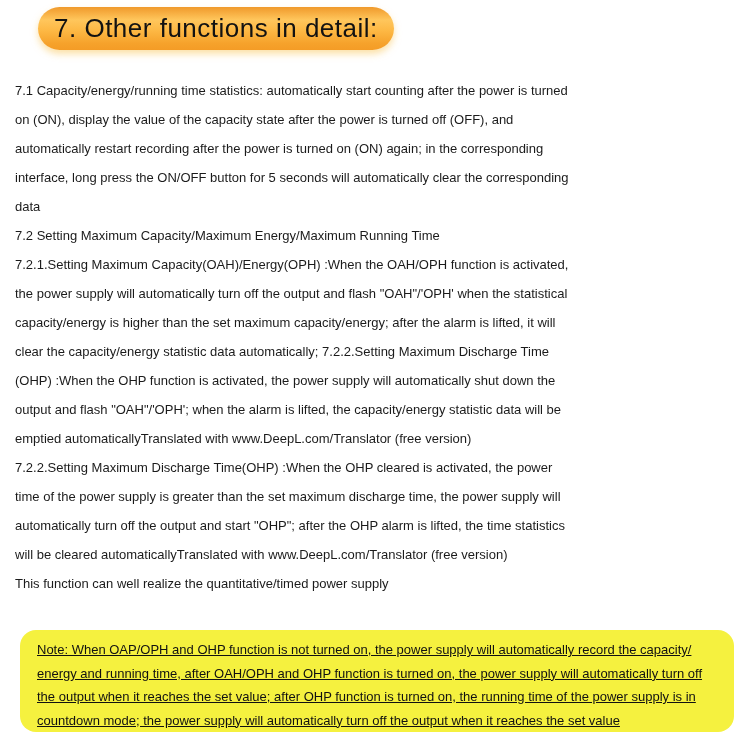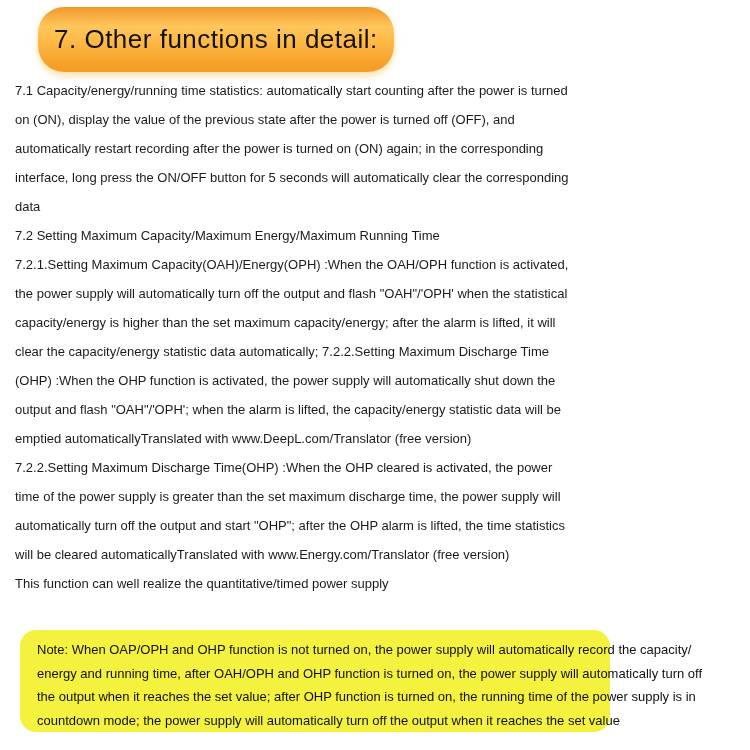--- a/index.html
+++ b/index.html
@@ -9,21 +9,21 @@
     height: 750px;
     background: #ffffff;
     font-family: "Liberation Sans", sans-serif;
     color: var(--text, #1b1b1b);
     overflow: hidden;
   }
   .title-pill {
     position: absolute;
     left: 38px;
     top: 7px;
-    height: 65px;
+    height: 43px;
     padding: 0 16px;
     display: inline-flex;
     align-items: center;
     justify-content: center;
     border-radius: 26px;
     background: linear-gradient(180deg,
       var(--pill-top, #f0992b) 0%,
       var(--pill-light, #ffc65c) 30%,
       #fdb844 55%,
       var(--pill-bottom, #f6a22b) 85%,
@@ -43,58 +43,59 @@
     line-height: 29px;
     color: var(--text, #1b1b1b);
   }
   .body-text .line {
     white-space: nowrap;
   }
   .note-box {
     position: absolute;
     left: 20px;
     top: 630px;
-    width: 590px;
+    width: 714px;
     box-sizing: border-box;
     background: var(--note-bg, #f5f13f);
     border-radius: 16px;
     padding: 8px 14px 0 17px;
     font-size: 13px;
     line-height: 23.5px;
     color: #111111;
+    text-decoration: underline;
   }
   .note-box .line {
     white-space: nowrap;
   }
 </style>
 </head>
 <body>
 
 <div class="page">
 
   <div class="title-pill">7. Other functions in detail:</div>
 
   <div class="body-text">
     <div class="line">7.1 Capacity/energy/running time statistics: automatically start counting after the power is turned</div>
-    <div class="line">on (ON), display the value of the previous state after the power is turned off (OFF), and</div>
+    <div class="line">on (ON), display the value of the capacity state after the power is turned off (OFF), and</div>
     <div class="line">automatically restart recording after the power is turned on (ON) again; in the corresponding</div>
     <div class="line">interface, long press the ON/OFF button for 5 seconds will automatically clear the corresponding</div>
     <div class="line">data</div>
     <div class="line">7.2 Setting Maximum Capacity/Maximum Energy/Maximum Running Time</div>
     <div class="line">7.2.1.Setting Maximum Capacity(OAH)/Energy(OPH) :When the OAH/OPH function is activated,</div>
     <div class="line">the power supply will automatically turn off the output and flash "OAH"/'OPH' when the statistical</div>
     <div class="line">capacity/energy is higher than the set maximum capacity/energy; after the alarm is lifted, it will</div>
     <div class="line">clear the capacity/energy statistic data automatically; 7.2.2.Setting Maximum Discharge Time</div>
     <div class="line">(OHP) :When the OHP function is activated, the power supply will automatically shut down the</div>
     <div class="line">output and flash "OAH"/'OPH'; when the alarm is lifted, the capacity/energy statistic data will be</div>
     <div class="line">emptied automaticallyTranslated with www.DeepL.com/Translator (free version)</div>
     <div class="line">7.2.2.Setting Maximum Discharge Time(OHP) :When the OHP cleared is activated, the power</div>
     <div class="line">time of the power supply is greater than the set maximum discharge time, the power supply will</div>
     <div class="line">automatically turn off the output and start "OHP"; after the OHP alarm is lifted, the time statistics</div>
-    <div class="line">will be cleared automaticallyTranslated with www.Energy.com/Translator (free version)</div>
+    <div class="line">will be cleared automaticallyTranslated with www.DeepL.com/Translator (free version)</div>
     <div class="line">This function can well realize the quantitative/timed power supply</div>
   </div>
 
   <div class="note-box">
     <div class="line">Note: When OAP/OPH and OHP function is not turned on, the power supply will automatically record the capacity/</div>
     <div class="line">energy and running time, after OAH/OPH and OHP function is turned on, the power supply will automatically turn off</div>
     <div class="line">the output when it reaches the set value; after OHP function is turned on, the running time of the power supply is in</div>
     <div class="line">countdown mode; the power supply will automatically turn off the output when it reaches the set value</div>
   </div>
 

